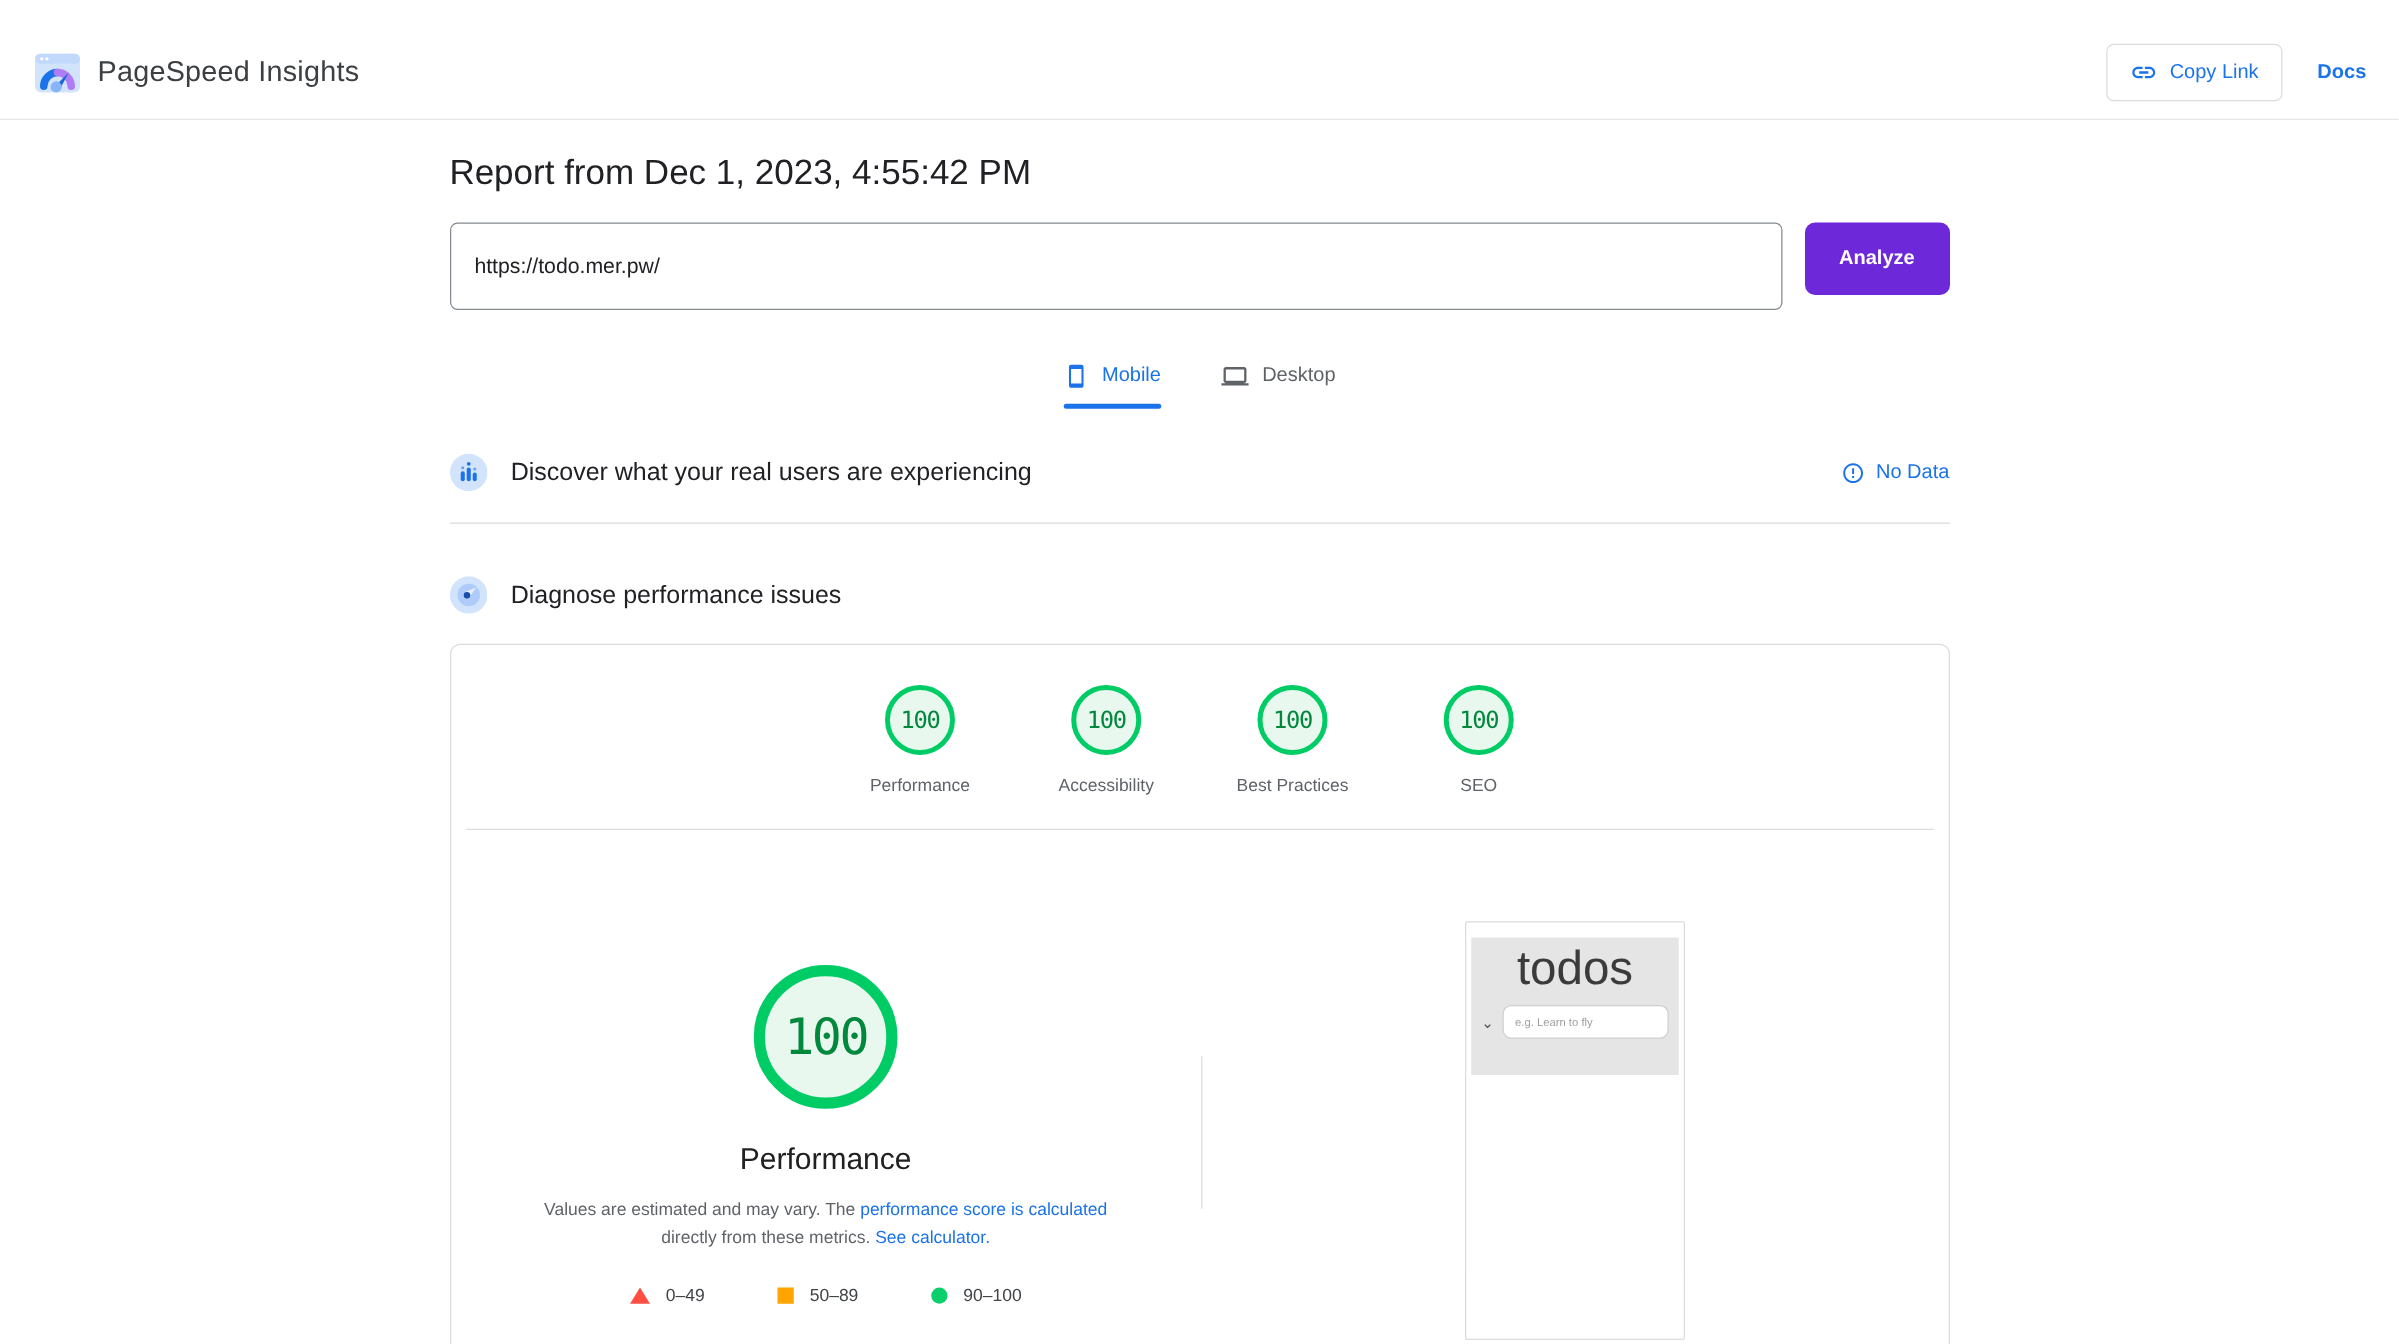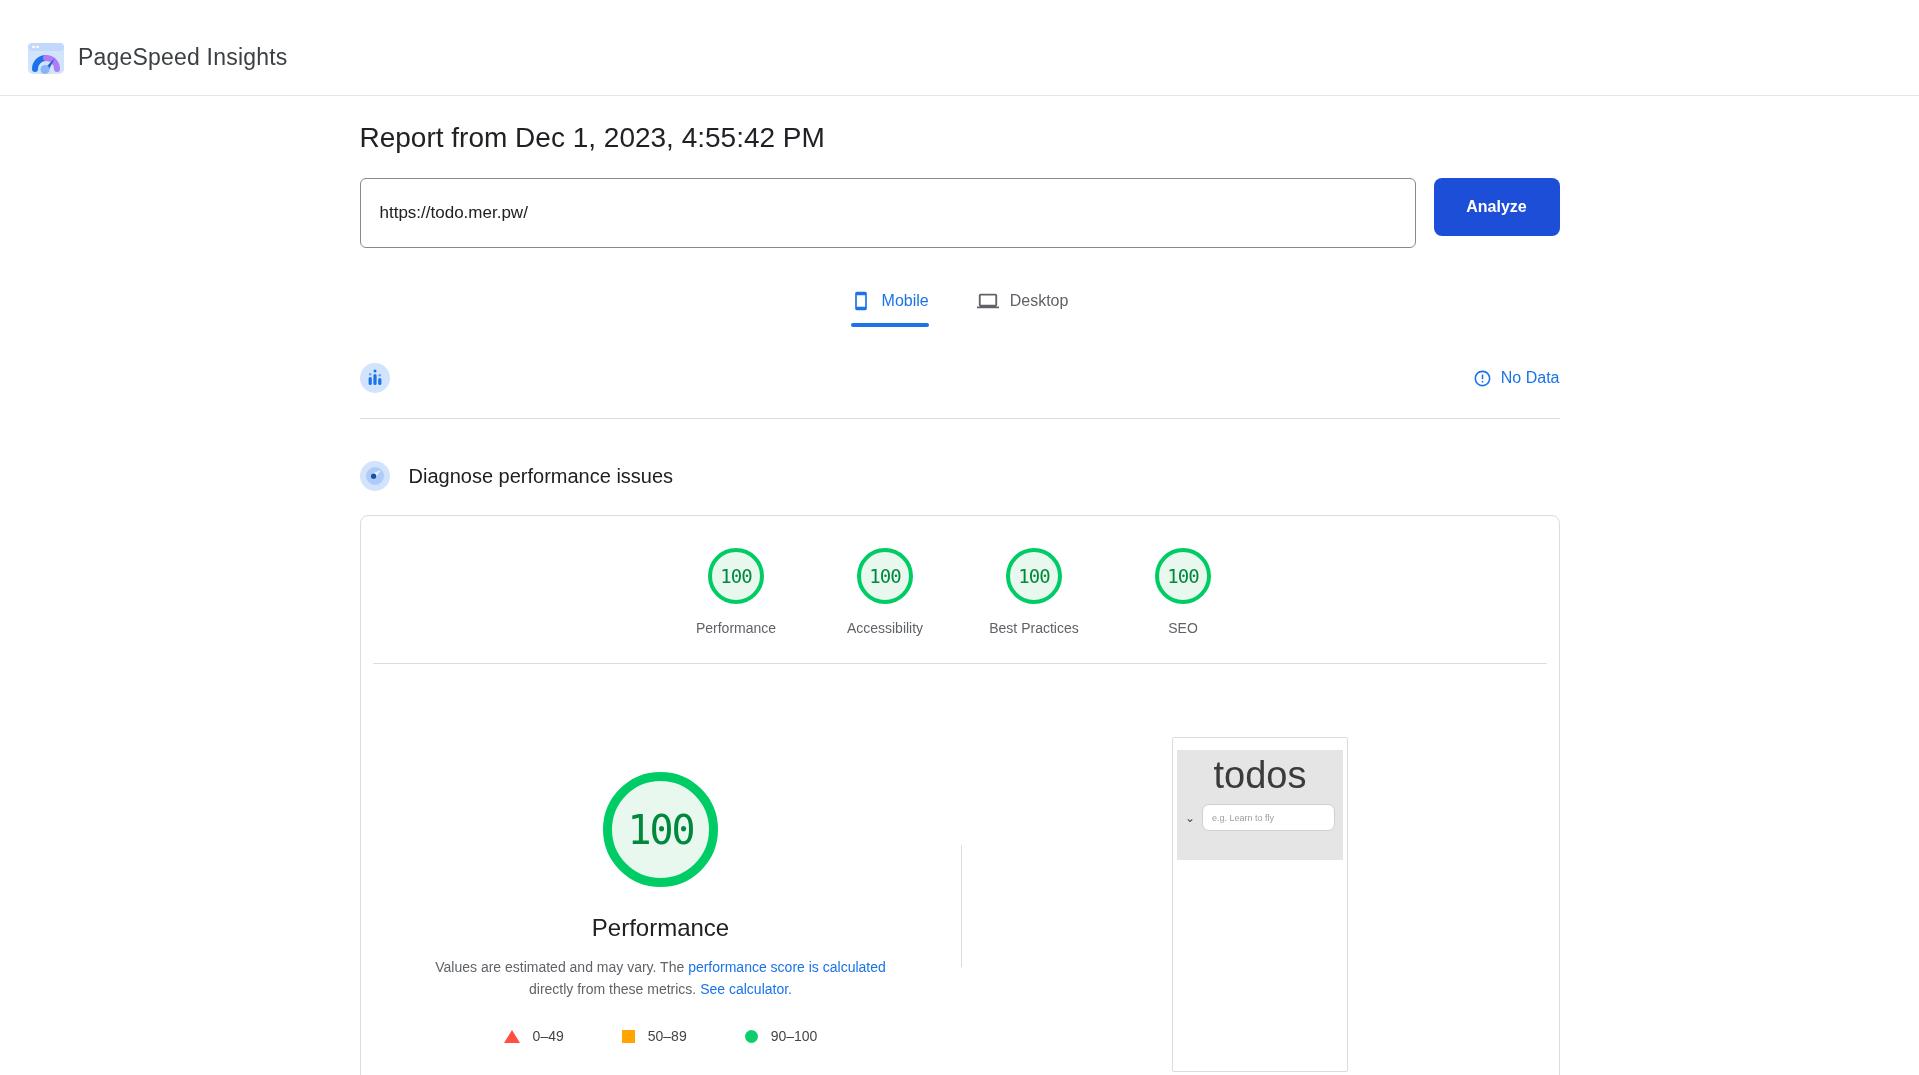--- a/index.html
+++ b/index.html
@@ -17,21 +17,21 @@
     font-size:16px; font-weight:500; cursor:pointer; }
   .docs-link { color:#1a73e8; font-size:16px; font-weight:700; text-decoration:none; cursor:pointer; }
 
   
   .content { width:1200px; margin:0 auto; }
   .report-title { margin-top:26px; font-size:28px; font-weight:400; color:#202124; }
 
   .url-row { margin-top:24px; display:flex; gap:18px; }
   .url-input { flex:1; height:70px; border:1px solid #848a90; border-radius:6px;
     padding:0 19px; font-size:17px; color:#202124; font-family:"Liberation Sans",sans-serif; outline:none; }
-  .analyze-btn { width:126px; height:58px; background:#1d4ed8; border:none; border-radius:8px;
+  .analyze-btn { width:116px; height:58px; background:#6d28d9; border:none; border-radius:8px;
     color:#fff; font-size:16px; font-weight:600; cursor:pointer; font-family:"Liberation Sans",sans-serif; }
 
   
   .tabs { margin-top:42px; display:flex; justify-content:center; gap:48px; }
   .tab { display:flex; align-items:center; gap:11px; font-size:16px; color:#5f6368;
     padding-bottom:15px; position:relative; cursor:pointer; }
   .tab.active { color:#1a73e8; font-weight:500; }
   .tab.active::after { content:""; position:absolute; left:0; right:0; bottom:0;
     height:4px; border-radius:4px; background:#1a73e8; }
 
@@ -96,20 +96,29 @@
       <rect x="2" y="5" width="36" height="8" rx="4" fill="#c3d9fb"></rect>
       <circle cx="7.5" cy="9" r="1.3" fill="#ffffff"></circle>
       <circle cx="11.5" cy="9" r="1.3" fill="#ffffff"></circle>
       <path d="M9,31 A11,11 0 0 1 20,20" fill="none" stroke="#1a73e8" stroke-width="6" stroke-linecap="round"></path>
       <path d="M20,20 A11,11 0 0 1 31,31" fill="none" stroke="#b07cf5" stroke-width="6" stroke-linecap="round"></path>
       <path d="M15,34 L29,20 L21,35 Z" fill="#1967d2"></path>
       <circle cx="19" cy="31.5" r="4.5" fill="#8ab4f8"></circle>
     </svg>
     <span class="app-title">PageSpeed Insights</span>
   </div>
+  <div class="header-right">
+    <button class="copy-link-btn">
+      <svg width="22" height="22" viewBox="0 0 24 24" fill="#1a73e8">
+        <path d="M3.9,12c0-1.71,1.39-3.1,3.1-3.1h4V7H7c-2.76,0-5,2.24-5,5s2.24,5,5,5h4v-1.9H7C5.29,15.1,3.9,13.71,3.9,12z M8,13h8v-2H8V13z M17,7h-4v1.9h4c1.71,0,3.1,1.39,3.1,3.1s-1.39,3.1-3.1,3.1h-4V17h4c2.76,0,5-2.24,5-5S19.76,7,17,7z"></path>
+      </svg>
+      <span>Copy Link</span>
+    </button>
+    <a class="docs-link">Docs</a>
+  </div>
 </div>
 
 <div class="content">
 
   <h1 class="report-title">Report from Dec 1, 2023, 4:55:42 PM</h1>
 
   <div class="url-row">
     <input class="url-input" type="text" value="https://todo.mer.pw/" style="">
     <button class="analyze-btn">Analyze</button>
   </div>
@@ -132,20 +141,21 @@
   <div class="section-row field-row">
     <svg width="30" height="30" viewBox="0 0 30 30">
       <circle cx="15" cy="15" r="15" fill="#d2e3fc"></circle>
       <rect x="8.6" y="14" width="3.2" height="8" rx="1.6" fill="#1a73e8"></rect>
       <rect x="13.4" y="11" width="3.2" height="11" rx="1.6" fill="#1a73e8"></rect>
       <rect x="18.2" y="15" width="3.2" height="7" rx="1.6" fill="#1a73e8"></rect>
       <circle cx="15" cy="8" r="1.5" fill="#1a73e8"></circle>
       <circle cx="10.2" cy="11.2" r="1.2" fill="#669df6"></circle>
       <circle cx="19.8" cy="12.2" r="1.2" fill="#669df6"></circle>
     </svg>
+    <span class="section-title">Discover what your real users are experiencing</span>
     <span class="nodata">
       <svg width="19" height="19" viewBox="0 0 24 24" fill="#1a73e8">
         <path d="M11,15h2v2h-2V15z M11,7h2v6h-2V7z M12,2C6.48,2,2,6.48,2,12s4.48,10,10,10s10-4.48,10-10S17.52,2,12,2z M12,20c-4.41,0-8-3.59-8-8s3.59-8,8-8s8,3.59,8,8S16.41,20,12,20z"></path>
       </svg>
       <span>No Data</span>
     </span>
   </div>
 
   <div class="hdivider"></div>
 

